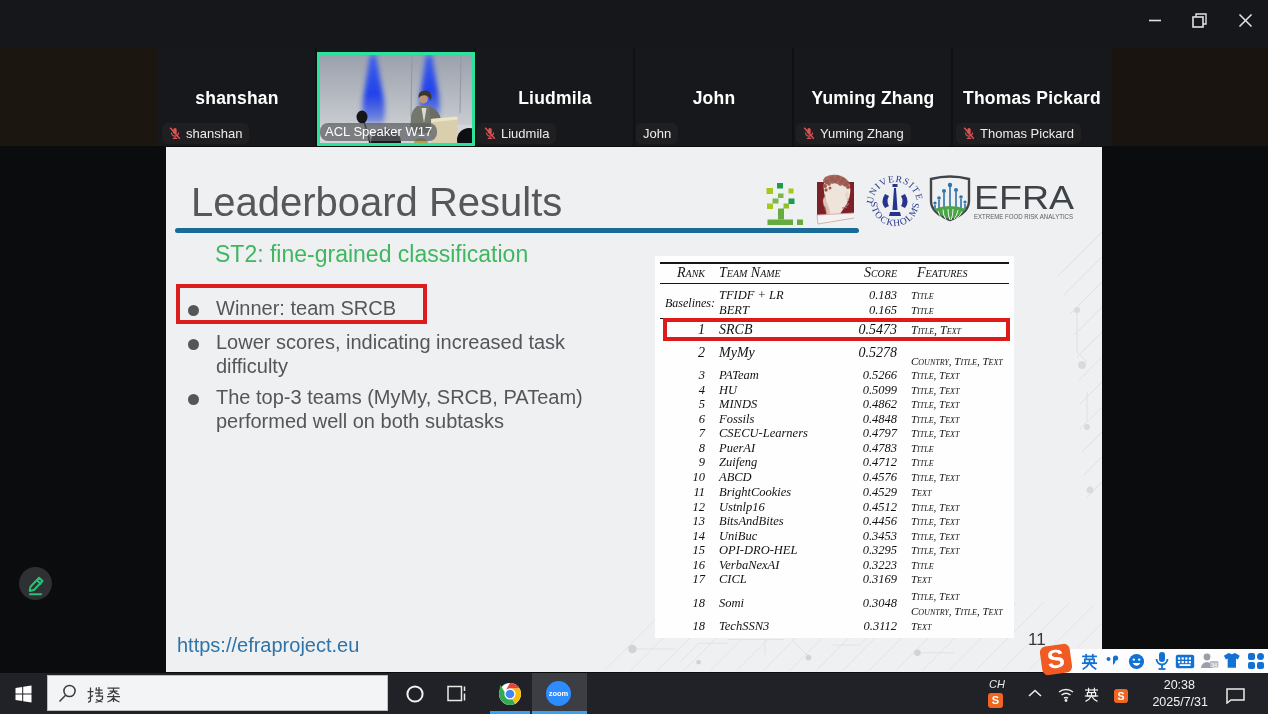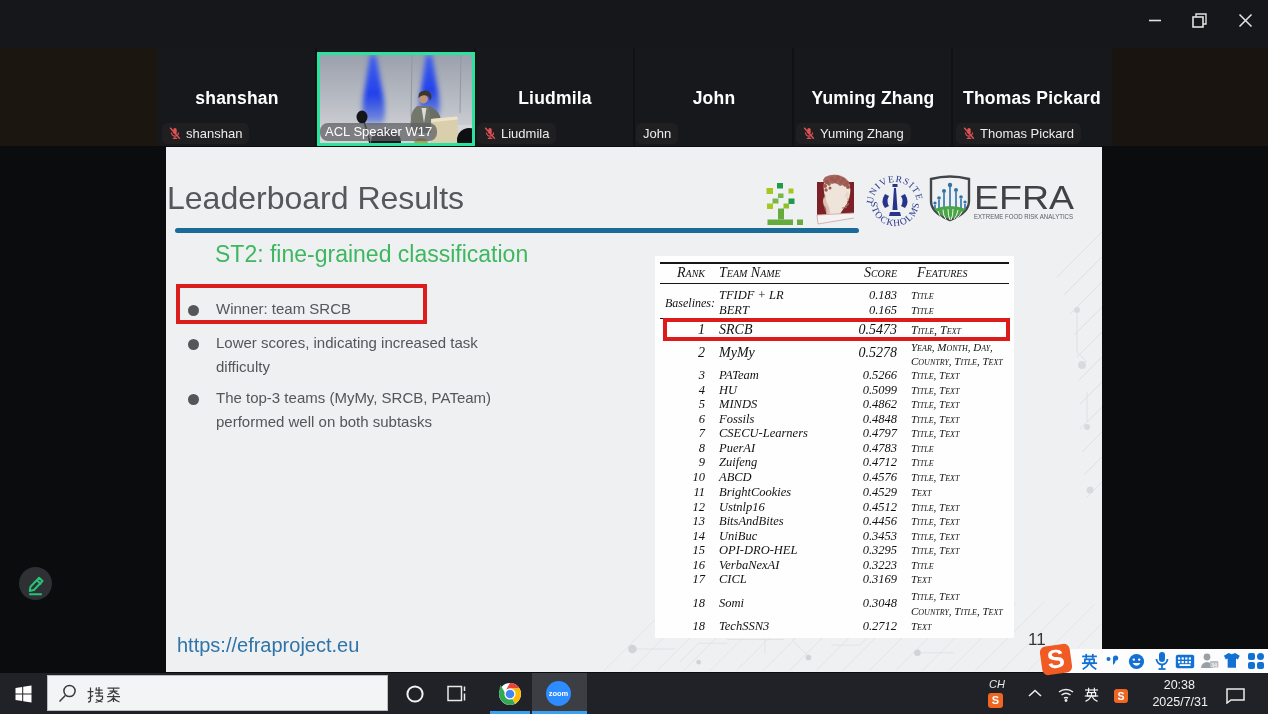--- a/index.html
+++ b/index.html
@@ -9,25 +9,25 @@
   
   #topbar{left:0;top:0;width:1268px;height:48px;background:#15171b;}
   #stripL{left:0;top:48px;width:157px;height:98px;background:#1c1611;}
   #strip{left:157px;top:48px;width:955px;height:98px;background:#17181b;}
   #stripR{left:1112px;top:48px;width:156px;height:98px;background:#1a1410;}
   .pname{position:absolute;text-align:center;color:#fff;font-size:17.5px;font-weight:bold;letter-spacing:.2px;}
   .pill{position:absolute;height:21px;background:rgba(33,33,35,.92);border-radius:6px;display:flex;align-items:center;padding:0 7px;color:#ececec;font-size:13px;white-space:nowrap;}
   .pill svg{margin-right:5px;}
   
   #slide{left:166px;top:147px;width:936px;height:525px;background:#eff0f2;overflow:hidden;}
-  #title{left:1px;top:33px;font-size:32px;color:#57575b;letter-spacing:0px;}
+  #title{left:25px;top:33px;font-size:40px;color:#57575b;letter-spacing:0px;}
   #rule{left:9px;top:81px;width:684px;height:5px;background:#1b6b98;border-radius:3px;}
   #sub{left:49px;top:94px;font-size:23px;color:#3eb75f;}
   .bullet{position:absolute;left:22px;width:11px;height:11px;border-radius:50%;background:#55555a;}
-  .btext{position:absolute;left:50px;font-size:15px;color:#55555a;line-height:23.5px;}
+  .btext{position:absolute;left:50px;font-size:20px;color:#55555a;line-height:23.5px;}
   #redbox1{left:10px;top:137px;width:243px;height:32px;border:4px solid #dd1d1d;}
   #url{left:11px;top:487px;font-size:20px;color:#2e74a8;}
   #pgnum{left:862px;top:483px;font-size:17px;color:#363639;}
   
   #tbl{left:489px;top:109px;width:359px;height:382px;background:#fefefe;font-family:"Liberation Serif",serif;color:#111;}
   .trow{position:absolute;left:0;width:359px;font-style:italic;}
   .rk{position:absolute;width:50px;text-align:right;left:0;font-size:12.5px;}
   .tm{position:absolute;left:64px;font-size:12.5px;}
   .sc{position:absolute;width:242px;text-align:right;left:0;font-size:12.5px;}
   .ft{position:absolute;left:256px;font-size:11px;font-variant:small-caps;}
@@ -313,23 +313,20 @@
           <span class="rk" style="font-size:14px;">1</span>
           <span class="tm" style="font-size:14px;">SRCB</span>
           <span class="sc" style="font-size:14px;">0.5473</span>
           <span class="ft" style="font-size:12px;">Title, Text</span>
         </div>
       <div class="trow" style="top:90.2px;height:14.6px;line-height:14.6px;font-size:14px;">
           <span class="rk" style="font-size:14px;">2</span>
           <span class="tm" style="font-size:14px;">MyMy</span>
           <span class="sc" style="font-size:14px;">0.5278</span>
         </div>
-      <div class="trow" style="top:84.2px;height:14.6px;line-height:14.6px;">
-          <span class="ft">Year, Month, Day,</span>
-        </div>
       <div class="trow" style="top:98.2px;height:14.6px;line-height:14.6px;">
           <span class="ft">Country, Title, Text</span>
         </div>
       <div class="trow" style="top:112.0px;height:14.6px;line-height:14.6px;">
           <span class="rk">3</span>
           <span class="tm">PATeam</span>
           <span class="sc">0.5266</span>
           <span class="ft">Title, Text</span>
         </div>
       <div class="trow" style="top:126.5px;height:14.6px;line-height:14.6px;">
@@ -423,21 +420,21 @@
         </div>
       <div class="trow" style="top:333.2px;height:14.6px;line-height:14.6px;">
           <span class="ft">Title, Text</span>
         </div>
       <div class="trow" style="top:347.7px;height:14.6px;line-height:14.6px;">
           <span class="ft">Country, Title, Text</span>
         </div>
       <div class="trow" style="top:362.8px;height:14.6px;line-height:14.6px;">
           <span class="rk">18</span>
           <span class="tm">TechSSN3</span>
-          <span class="sc">0.2712</span>
+          <span class="sc">0.3112</span>
           <span class="ft">Text</span>
         </div>
     </div>
   </div>
   <div class="abs" id="redbox2" style="left:663px;top:318px;"></div>
 
   <div class="abs" id="taskbar">
     <svg class="abs" style="left:14px;top:12px;" width="19" height="18" viewBox="0 0 19 18">
       <g fill="#fff">
         <polygon points="1.5,2.9 8.2,1.9 8.2,8.5 1.5,8.5"></polygon>

